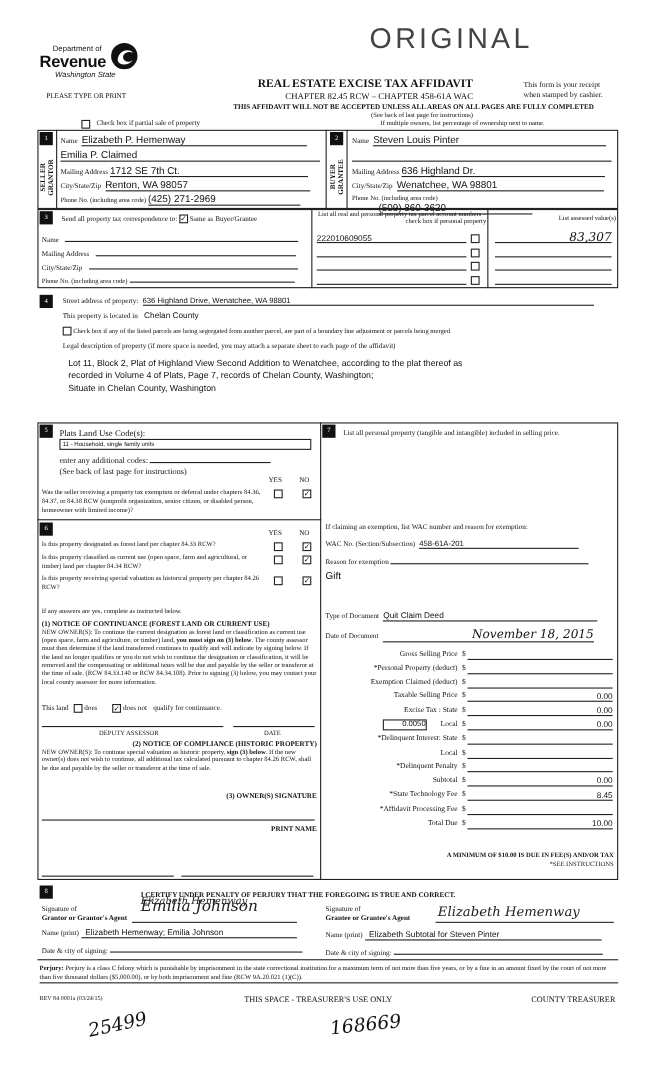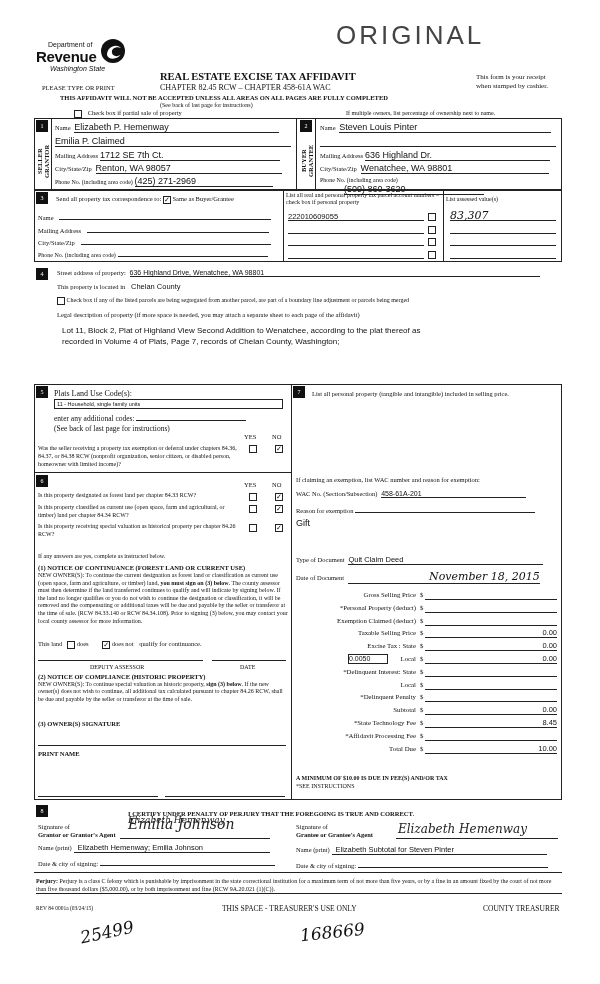--- a/index.html
+++ b/index.html
@@ -8,21 +8,21 @@
   .abs { position: absolute; }
   .sans { font-family: "Liberation Sans", sans-serif; }
   .hand { font-family: "DejaVu Serif", serif; font-style: italic; }
   .line { border-bottom: 1px solid #222; }
   .box { border: 1px solid #222; }
   .secnum { position: absolute; width: 12px; height: 12px; background: #111; color: #fff; font-size: 6px; text-align: center; line-height: 12px; }
   .cb { display: inline-block; width: 8px; height: 8px; border: 1px solid #222; vertical-align: middle; font-size: 7px; line-height: 6px; text-align: center; background: #fff; }
   .fv { font-family: "Liberation Sans", sans-serif; font-size: 9px; color: #111; }
   .lbl { font-size: 6.5px; }
   .right { text-align: right; }
-  .center { text-align: left; }
+  .center { text-align: right; }
   .bold { font-weight: bold; }
   .vert { writing-mode: vertical-rl; transform: rotate(180deg); font-size: 6.5px; text-align: center; }
 </style>
 </head>
 <body>
 
 <div class="abs sans" style="left:336px;top:20px;font-size:26px;letter-spacing:3px;color:#444;font-weight:300;">ORIGINAL</div>
 
 <div class="abs" style="left:36px;top:38px;width:100px;height:40px;">
   <div class="sans" style="position:absolute;left:12px;top:3px;font-size:7px;">Department of</div>
@@ -154,20 +154,21 @@
   <span class="sans" style="font-size:7.5px;margin-left:4px;">Chelan County</span>
 </div>
 <div class="abs" style="left:57px;top:297px;font-size:6px;">
   <span class="cb"></span>
   <span>Check box if any of the listed parcels are being segregated from another parcel, are part of a boundary line adjustment or parcels being merged</span>
 </div>
 <div class="abs" style="left:57px;top:311px;font-size:6.5px;">Legal description of property (if more space is needed, you may attach a separate sheet to each page of the affidavit)</div>
 <div class="abs sans" style="left:62px;top:325px;font-size:8px;line-height:11px;">
   <div>Lot 11, Block 2, Plat of Highland View Second Addition to Wenatchee, according to the plat thereof as</div>
   <div>recorded in Volume 4 of Plats, Page 7, records of Chelan County, Washington;</div>
+  <div>Situate in Chelan County, Washington</div>
 </div>
 
 <div class="abs box" style="left:34px;top:384px;width:528px;height:416px;"></div>
 <div class="abs" style="left:291px;top:384px;width:1px;height:416px;background:#222;"></div>
 
 <div class="secnum" style="left:36px;top:386px;">5</div>
 <div class="abs" style="left:54px;top:389px;font-size:8px;">Plats Land Use Code(s):</div>
 <div class="abs box sans" style="left:54px;top:399px;width:229px;height:10px;font-size:5.5px;padding-left:2px;line-height:8px;">11 - Household, single family units</div>
 <div class="abs" style="left:54px;top:413px;font-size:7.5px;">
   <span>enter any additional codes:</span>

